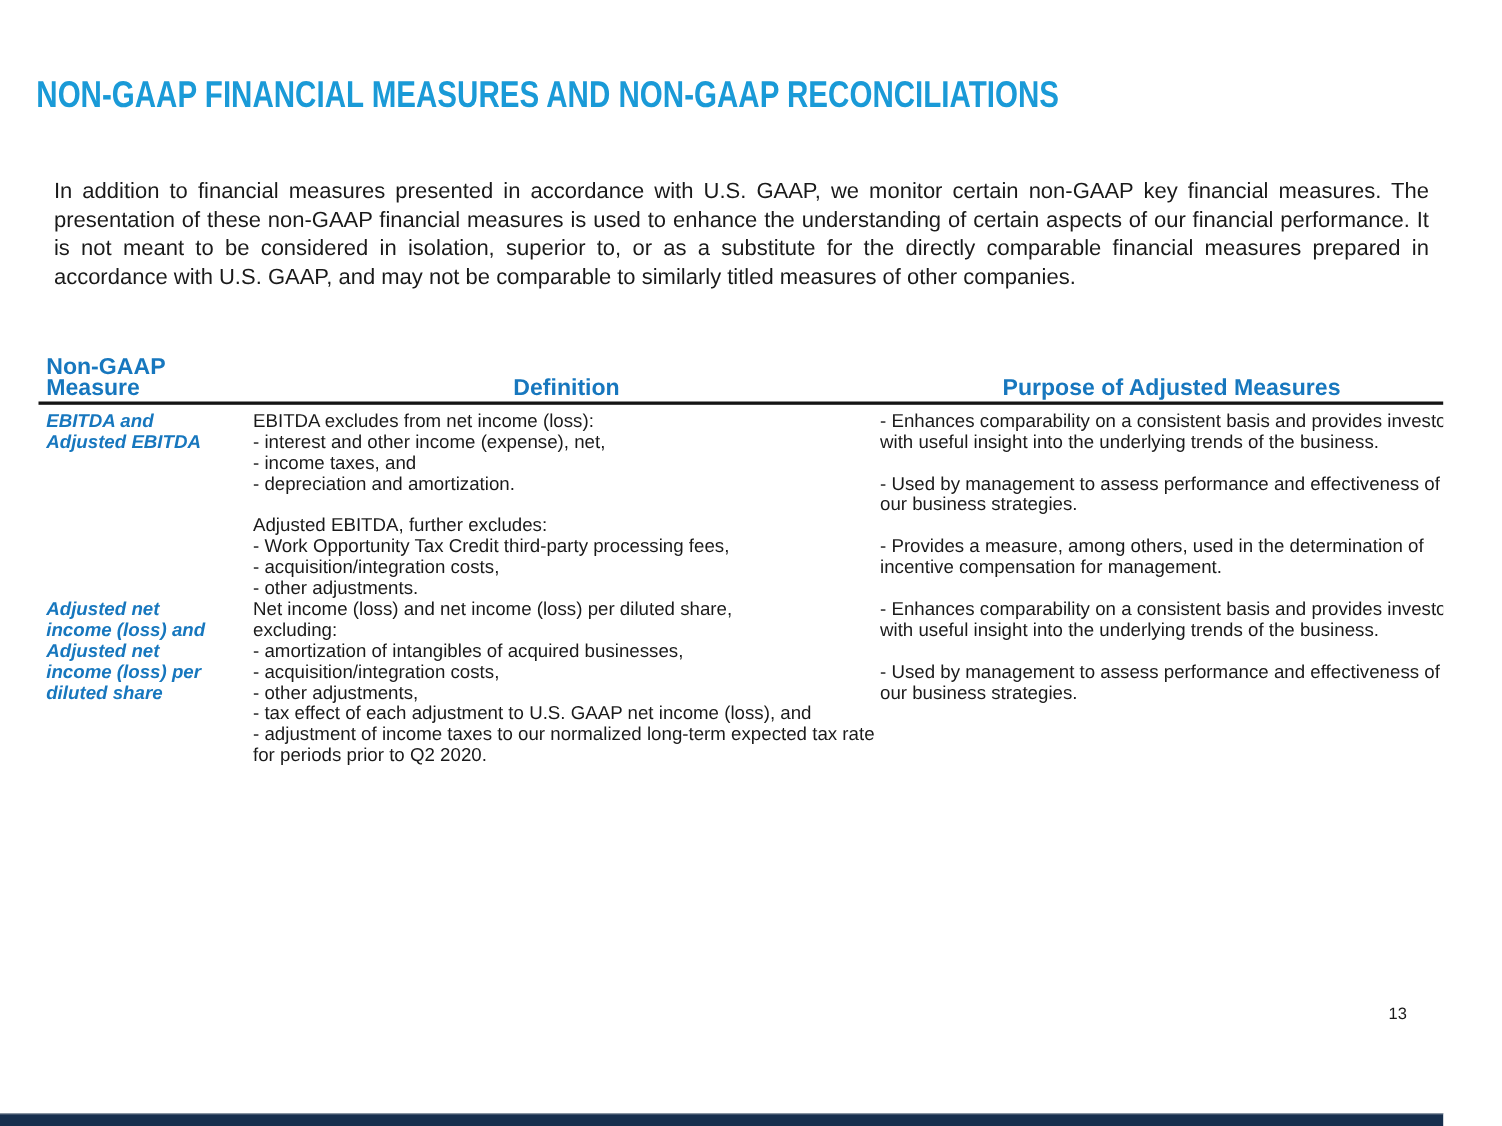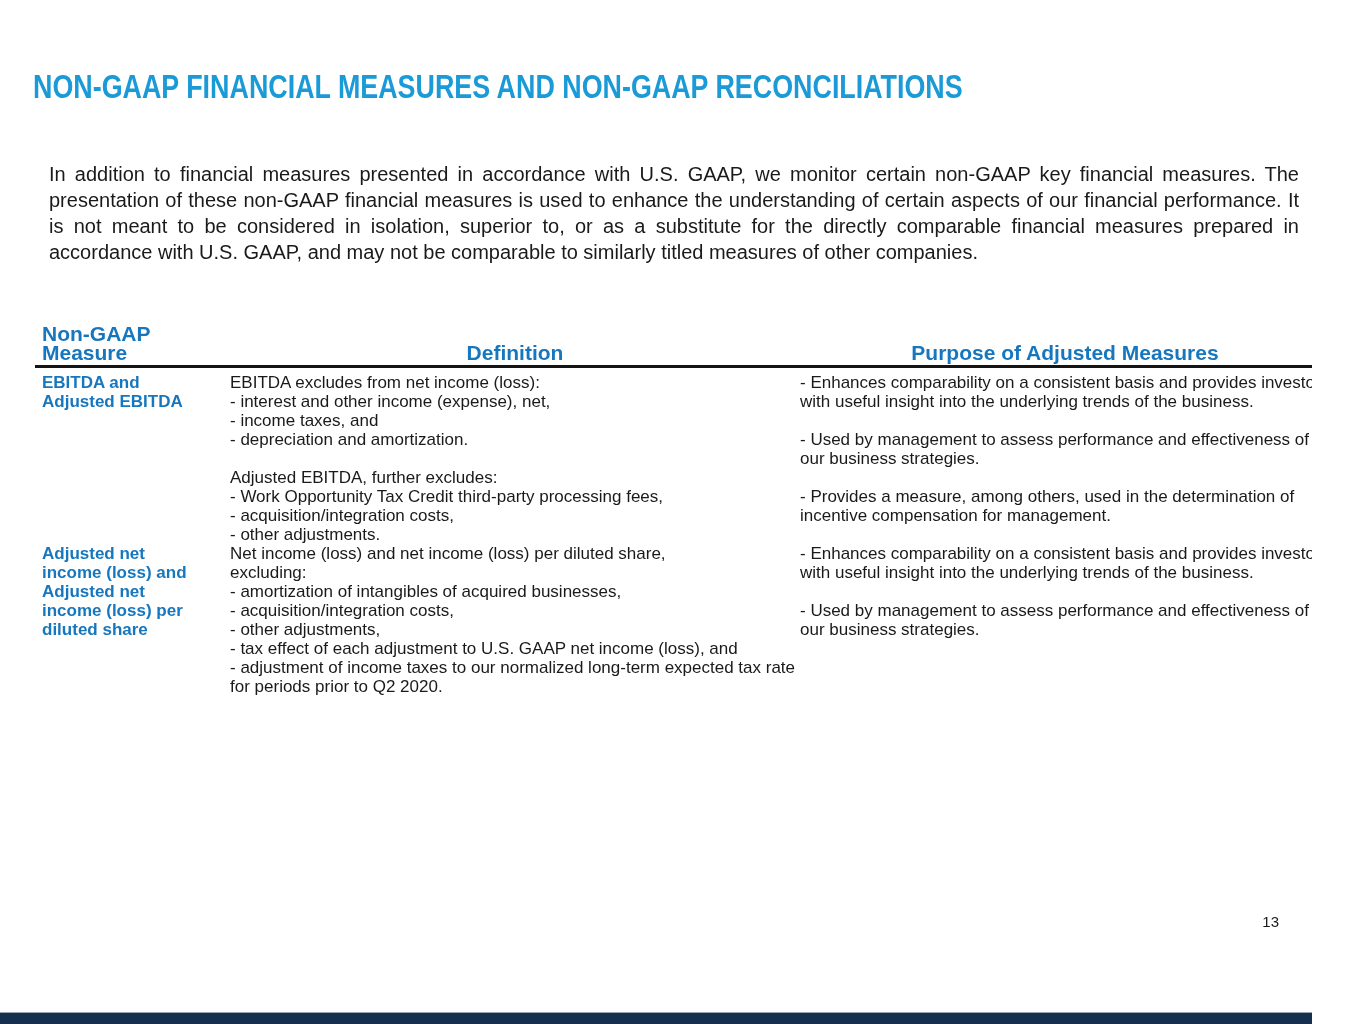--- a/index.html
+++ b/index.html
@@ -52,21 +52,21 @@
     align-items:start;
   }
   .trow.first{margin-top:5px;}
   .trow.second{}
   .td{
     font-size:17px;line-height:19px;color:var(--body-text);
     white-space:pre-line;
   }
   .td.measure{
     padding-left:7px;
-    font-weight:bold;
+    font-weight:bold;font-style:italic;
     color:var(--table-blue);
   }
 
   .page-number{
     position:absolute;right:33px;top:913px;
     font-size:15px;color:#1a1a1a;
   }
   .footer-bar{
     position:absolute;left:0;bottom:0;width:1365px;height:12px;
     background:var(--footer-navy);

